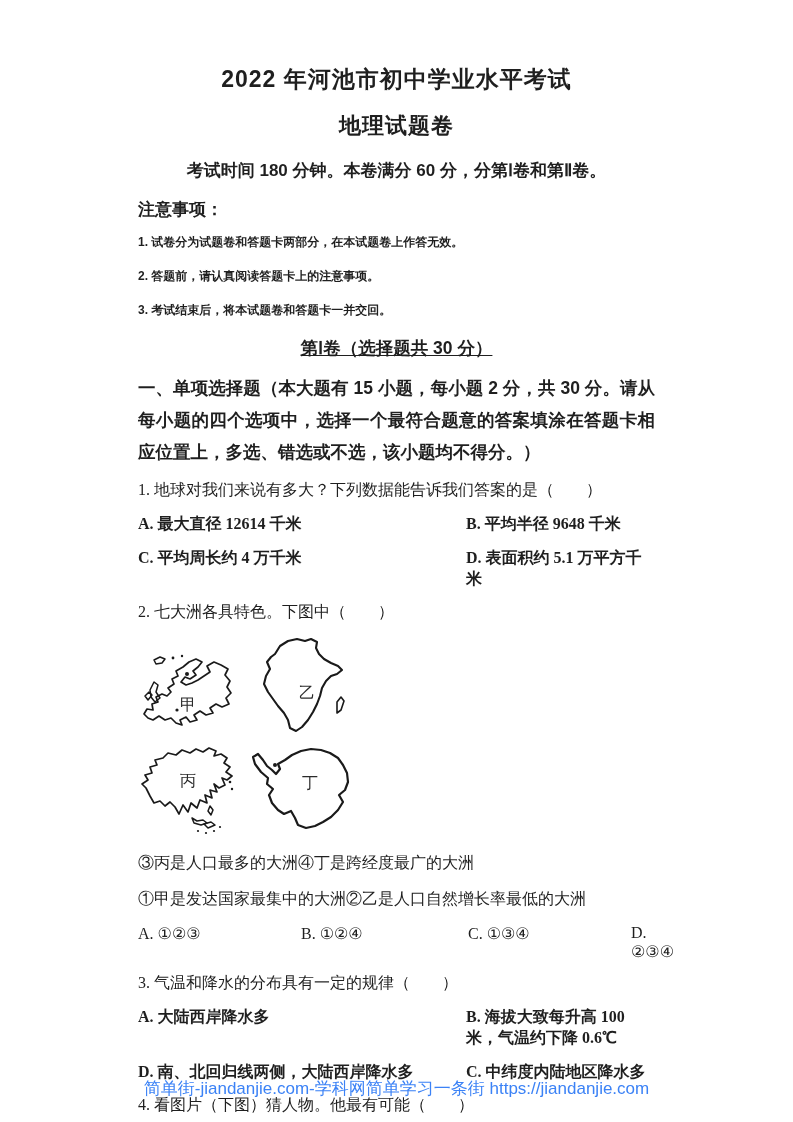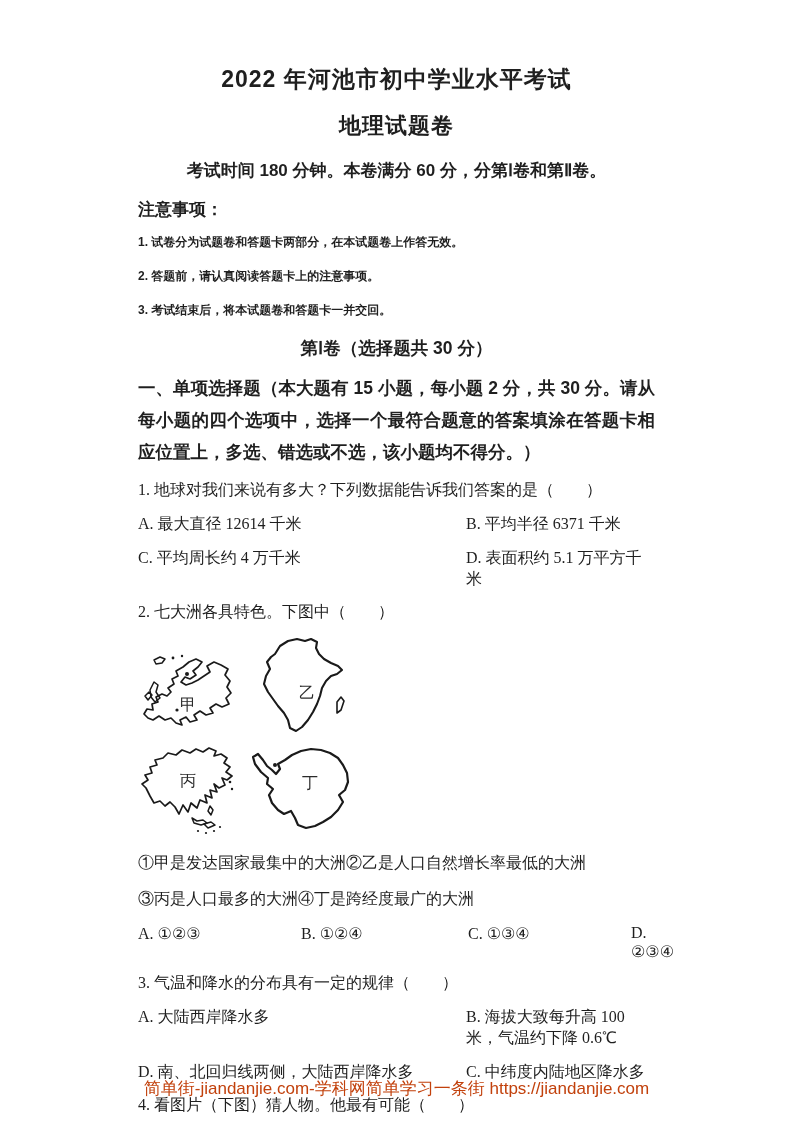--- a/index.html
+++ b/index.html
@@ -49,40 +49,42 @@
     font-weight: bold;
     font-size: 12px;
     margin: 0 0 17px 0;
   }
   .section-header {
     font-family: "Liberation Sans", sans-serif;
     font-weight: bold;
     font-size: 17.5px;
     text-align: center;
     margin: 2px 0 12px 0;
+    text-decoration: underline;
   }
   .section-intro {
     font-family: "Liberation Sans", sans-serif;
     font-weight: bold;
     font-size: 17.5px;
     line-height: 32px;
     text-align: justify;
     margin: 0 0 6px 0;
   }
   .q-text {
     font-size: 16px;
     margin: 10px 0 8px 0;
     line-height: 24px;
   }
   .opt-grid2 {
     display: grid;
     grid-template-columns: 328px 1fr;
     row-gap: 13px;
     font-size: 16px;
     margin: 12px 0 10px 0;
+    font-weight: bold;
   }
   .opt-grid4 {
     display: grid;
     grid-template-columns: 163px 167px 163px 1fr;
     font-size: 16px;
     margin: 10px 0 10px 0;
   }
   .statement {
     font-size: 16px;
     margin: 0 0 14px 0;
@@ -93,21 +95,21 @@
   .maps-row.second { margin-top: 4px; }
   .map-svg { display: block; }
   .map-svg path, .map-svg polyline { fill: none; stroke: #1a1a1a; stroke-linejoin: round; stroke-linecap: round; }
   .map-label { font-family: "Liberation Sans", sans-serif; font-size: 16px; fill: #2a2a2a; }
   .footer {
     position: absolute;
     left: 0;
     right: 0;
     bottom: 30px;
     text-align: center;
-    color: #c2410c;
+    color: #3b82f6;
     font-family: "Liberation Sans", sans-serif;
     font-size: 17px;
   }
 </style>
 </head>
 <body>
 
 <div class="page">
 
   <h1 class="hd-title">2022 年河池市初中学业水平考试</h1>
@@ -118,21 +120,21 @@
   <p class="notice-item">1. 试卷分为试题卷和答题卡两部分，在本试题卷上作答无效。</p>
   <p class="notice-item">2. 答题前，请认真阅读答题卡上的注意事项。</p>
   <p class="notice-item">3. 考试结束后，将本试题卷和答题卡一并交回。</p>
 
   <p class="section-header">第Ⅰ卷（选择题共 30 分）</p>
   <p class="section-intro">一、单项选择题（本大题有 15 小题，每小题 2 分，共 30 分。请从每小题的四个选项中，选择一个最符合题意的答案填涂在答题卡相应位置上，多选、错选或不选，该小题均不得分。）</p>
 
   <p class="q-text">1. 地球对我们来说有多大？下列数据能告诉我们答案的是（　　）</p>
   <div class="opt-grid2">
     <span>A. 最大直径 12614 千米</span>
-    <span>B. 平均半径 6371 千米</span>
+    <span>B. 平均半径 9648 千米</span>
     <span>C. 平均周长约 4 万千米</span>
     <span>D. 表面积约 5.1 万平方千米</span>
   </div>
 
   <p class="q-text">2. 七大洲各具特色。下图中（　　）</p>
 
   <figure class="maps-figure" style="margin:4px 0 14px 2px;">
     <div class="maps-row">
       <svg class="map-svg" width="97" height="80" viewBox="0 0 97 80" style="margin-top:20px;">
         <path stroke-width="1.7" d="M8,66 L4,62 L7,57 L13,58 L12,52 L18,50 L16,45 L22,42 L27,44 L31,40 L28,36 L34,32 L32,27 L38,24 L36,19 L43,15 L49,10 L56,7 L62,10 L58,15 L53,19 L56,23 L50,27 L45,25 L41,30 L46,33 L52,31 L58,28 L64,24 L70,20 L67,14 L74,10 L81,13 L88,17 L85,23 L90,29 L87,35 L91,41 L86,46 L89,52 L82,55 L76,52 L70,56 L73,61 L66,63 L60,59 L54,63 L57,68 L50,70 L46,65 L40,68 L42,73 L36,71 L31,66 L25,68 L19,64 L13,68 Z"></path>
@@ -166,22 +168,22 @@
         <text class="map-label" x="40" y="42">丙</text>
       </svg>
       <svg class="map-svg" width="104" height="94" viewBox="0 0 104 94" style="margin-left:13px;">
         <path stroke-width="2.2" d="M18,34 L11,28 L5,20 L3,13 L8,10 L13,16 L17,22 L22,26 L26,30 L30,25 L28,20 L35,16 L42,11 L51,7 L61,5 L71,6 L80,9 L88,14 L93,21 L97,29 L98,38 L95,46 L89,51 L93,58 L88,66 L81,73 L73,78 L65,82 L56,84 L48,81 L45,74 L41,67 L34,70 L28,66 L22,59 L19,51 L23,45 L17,40 Z"></path>
         <circle cx="25" cy="21" r="2" fill="#1a1a1a" stroke="none"></circle>
         <text class="map-label" x="52" y="44">丁</text>
       </svg>
     </div>
   </figure>
 
+  <p class="statement">③丙是人口最多的大洲④丁是跨经度最广的大洲</p>
   <p class="statement">①甲是发达国家最集中的大洲②乙是人口自然增长率最低的大洲</p>
-  <p class="statement">③丙是人口最多的大洲④丁是跨经度最广的大洲</p>
   <div class="opt-grid4">
     <span>A. ①②③</span>
     <span>B. ①②④</span>
     <span>C. ①③④</span>
     <span>D. ②③④</span>
   </div>
 
   <p class="q-text">3. 气温和降水的分布具有一定的规律（　　）</p>
   <div class="opt-grid2">
     <span>A. 大陆西岸降水多</span>

